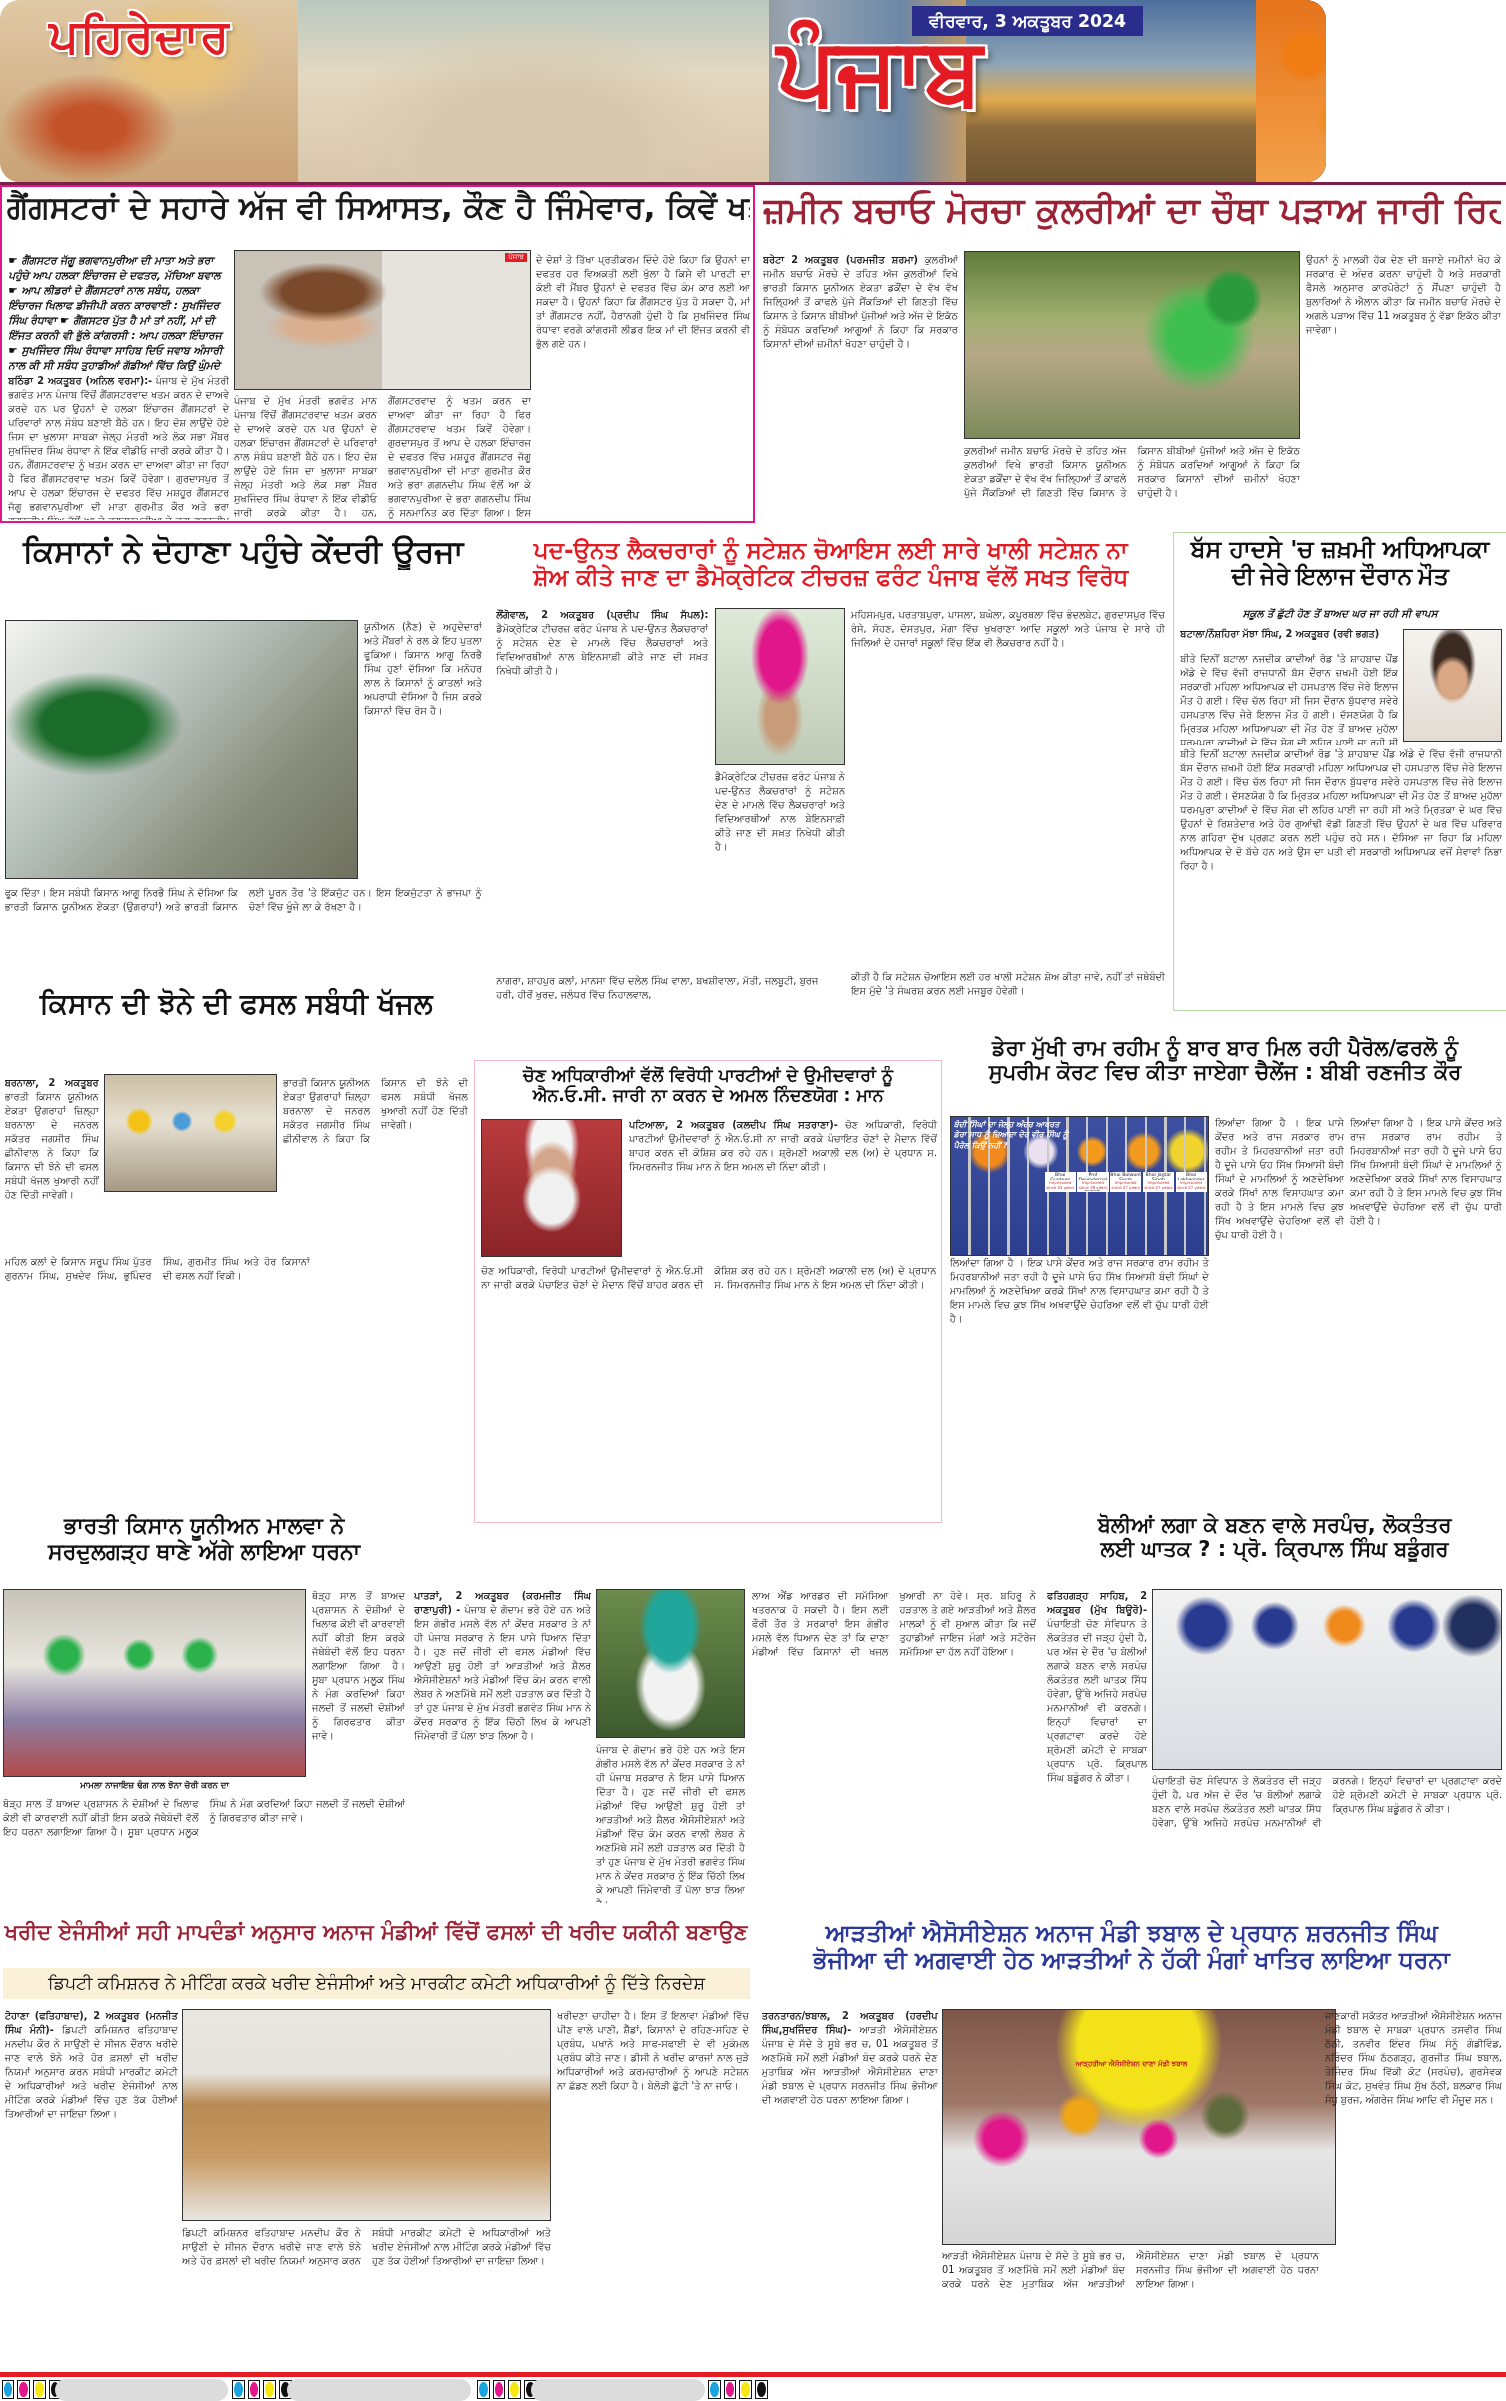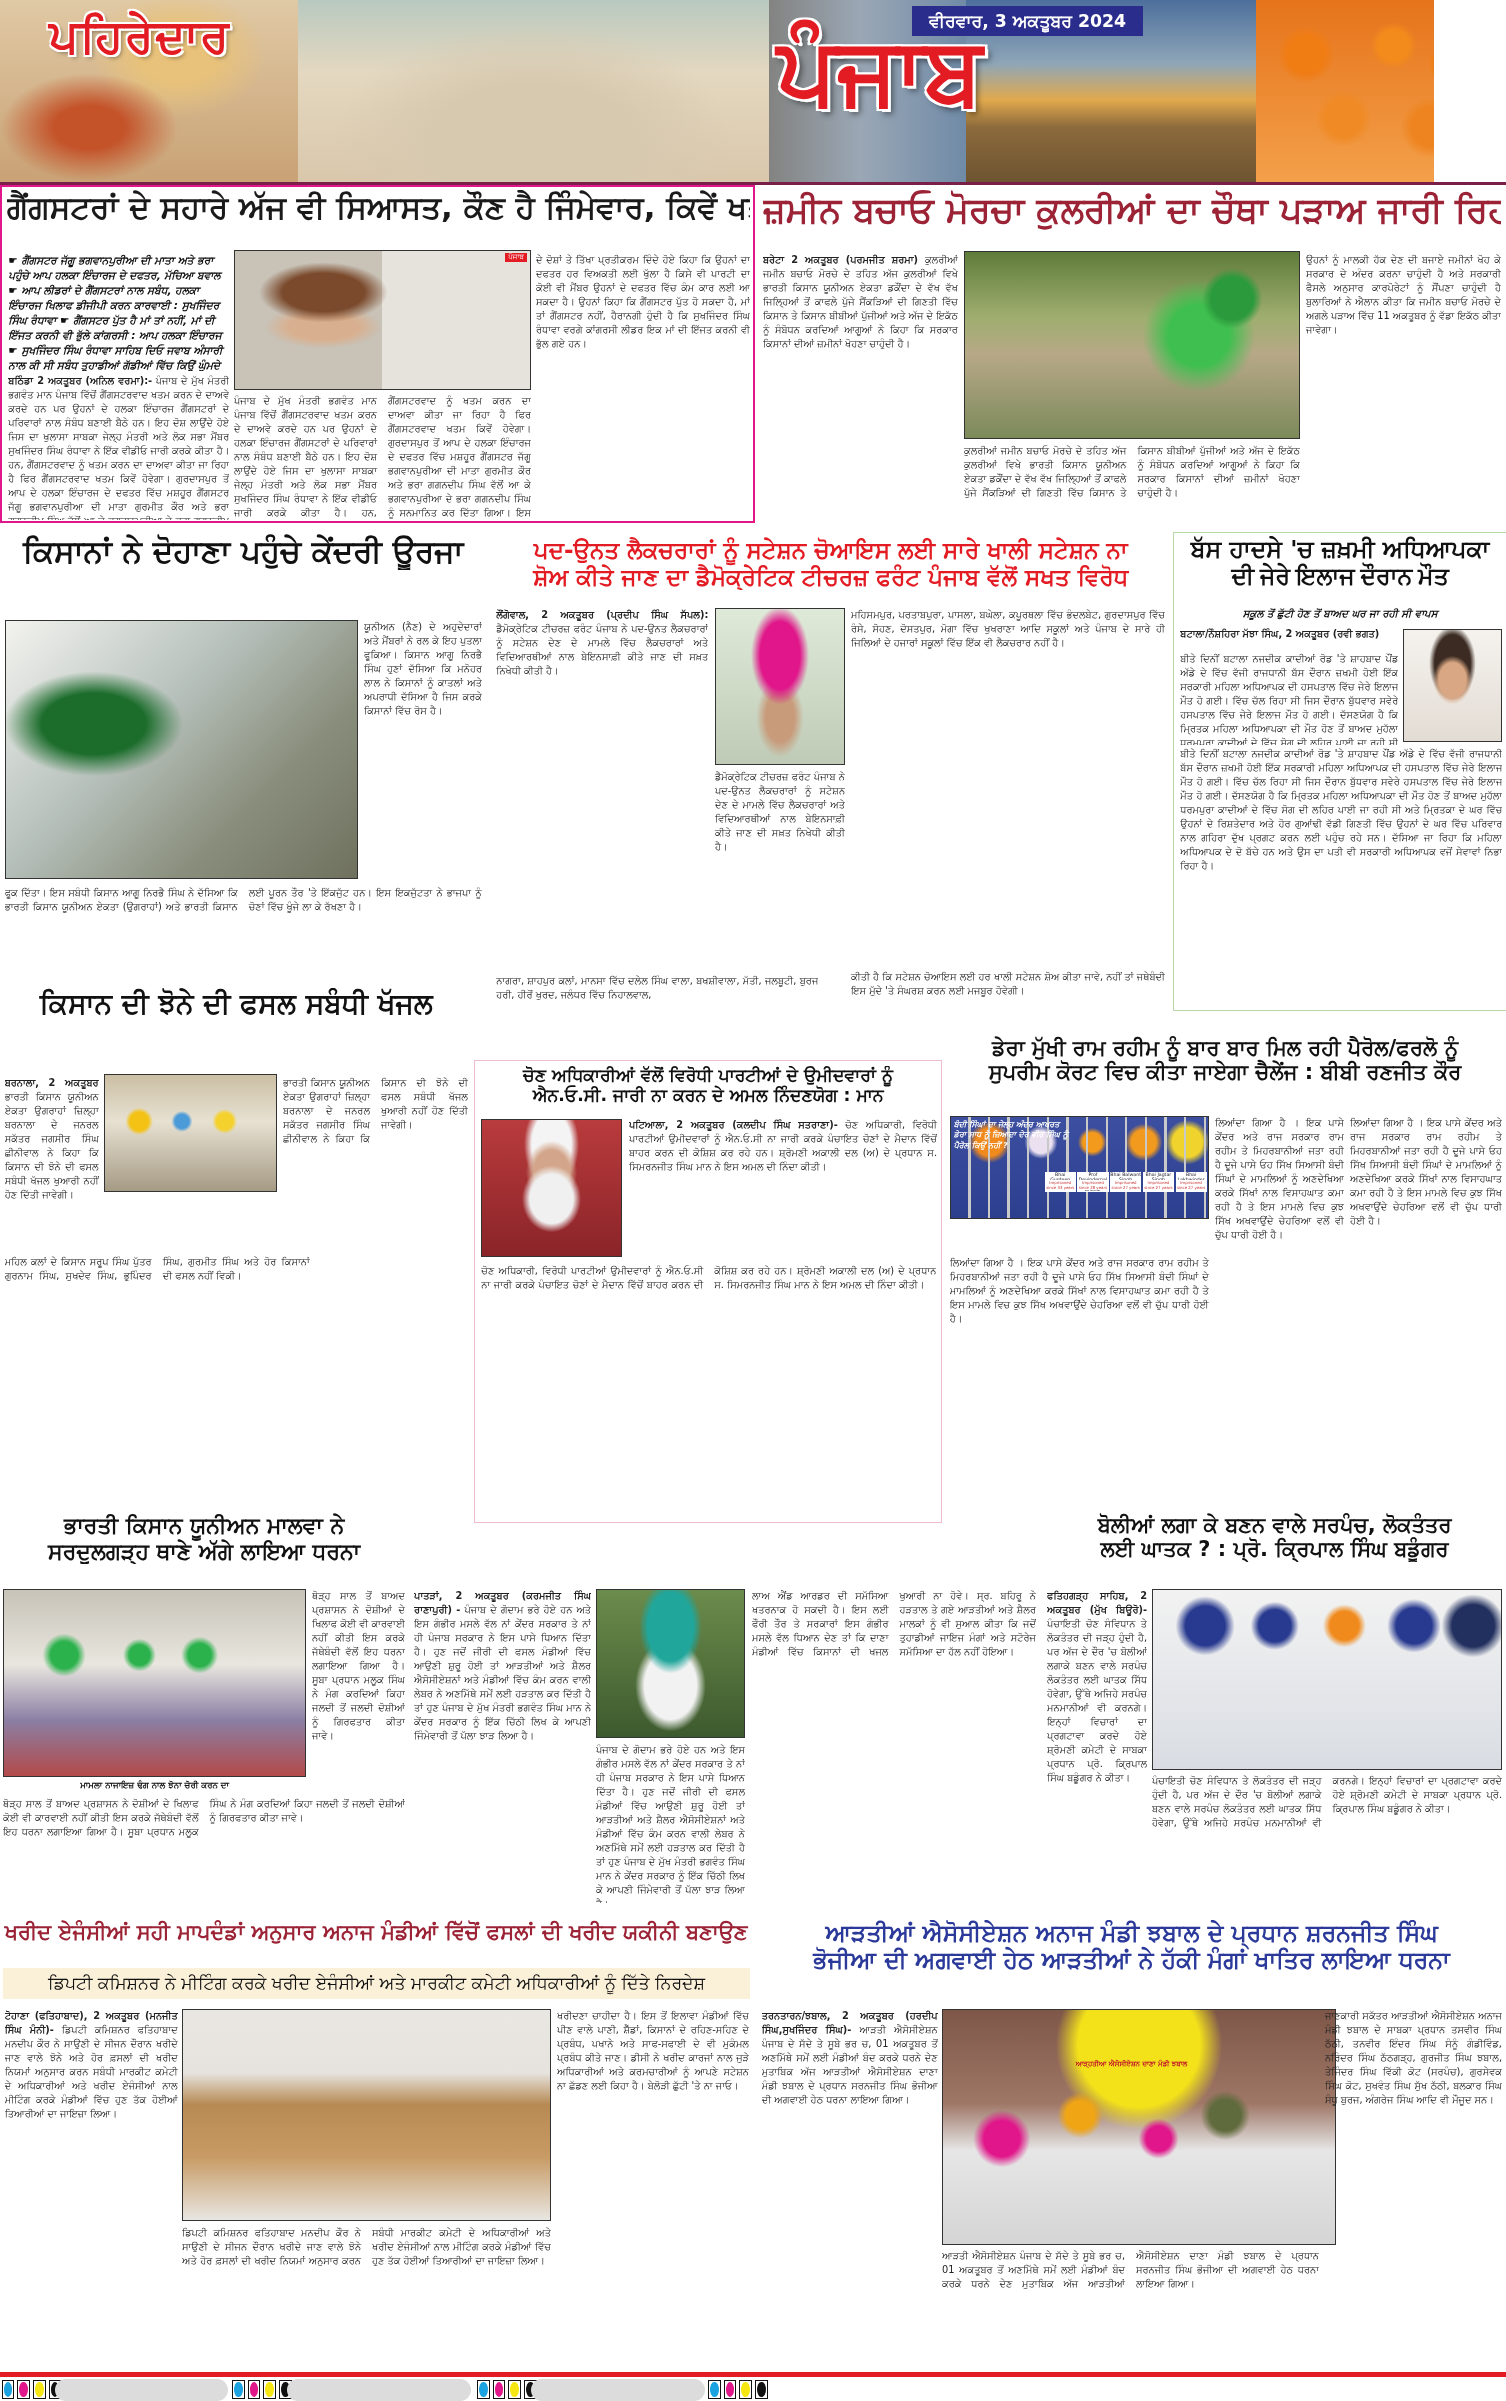--- a/index.html
+++ b/index.html
@@ -1,21 +1,21 @@
 <!DOCTYPE html>
 <html style="font-size:12.6px"><head>
 <meta charset="utf-8">
 <style>
   * { box-sizing: border-box; margin: 0; padding: 0; }
   html, body { width: 1506px; background: #fff; }
   body { font-family: "DejaVu Sans", sans-serif; color: #111; position: relative; height: 2401px; overflow: hidden; }
 
   
-  .masthead { position: absolute; left: 0; top: 0; width: 1434px; height: 182px; overflow: hidden;
-    background: linear-gradient(90deg, #e9d3b5 0%, #f2e4c8 18%, #d9c7a6 30%, #c9b99b 40%, #7d7a74 52%, #9aa7b5 60%, #6c88a6 68%, #d7a05a 74%, #e38a2d 82%, #f08b22 100%); }
+  .masthead { position: absolute; left: 0; top: 0; width: 1326px; height: 182px; overflow: hidden;
+    background: linear-gradient(90deg, #e9d3b5 0%, #f2e4c8 18%, #d9c7a6 30%, #c9b99b 40%, #7d7a74 52%, #9aa7b5 60%, #6c88a6 68%, #d7a05a 74%, #e38a2d 82%, #f08b22 100%); border-radius: 20px; }
   .mh-art { position: absolute; top: 0; height: 182px; }
   .mh-art.a1 { left: 0; width: 298px; background: radial-gradient(ellipse at 30% 70%, #c4532a 0 12%, transparent 30%), radial-gradient(ellipse at 60% 30%, #e8c27a 0 15%, transparent 35%), linear-gradient(180deg,#e0c9a5,#c9a275); }
   .mh-art.a2 { left: 298px; width: 471px; background: radial-gradient(ellipse at 50% 80%, #d7c9b0 0 30%, transparent 60%), linear-gradient(180deg,#b9c9c0 0%,#e4d8c0 40%,#d9c7ab 100%); }
   .mh-art.a3 { left: 966px; width: 393px; background: linear-gradient(180deg,#4d6f9c 0%, #8fa6b8 35%, #e1a94d 55%, #8c6a3c 70%, #6d5431 100%); }
   .mh-art.a4 { left: 1256px; width: 250px; background: radial-gradient(circle at 20% 30%, #f07c14 0 8%, transparent 12%), radial-gradient(circle at 55% 25%, #f28a1c 0 8%, transparent 12%), radial-gradient(circle at 80% 35%, #ef7d10 0 8%, transparent 12%), radial-gradient(circle at 35% 65%, #f08a24 0 9%, transparent 14%), radial-gradient(circle at 70% 70%, #ee8420 0 9%, transparent 14%), linear-gradient(180deg,#e6741b,#f3a04a); }
   .mh-logo-left { position: absolute; left: 49px; top: 9.4px; font-size: 46px; font-weight: bold; color: #e31b23;
     text-shadow: 2.4px 2.4px 0 #fff, -1.6px -1.6px 0 #fff, 1.6px -1.6px 0 #fff, -1.6px 1.6px 0 #fff, 3.1px 3.1px 4.7px rgba(0,0,0,.4); letter-spacing: 1.6px; }
   .mh-logo-punjab { position: absolute; left: 777px; top: 15.7px; font-size: 93px; font-weight: bold; color: #e31b23; font-family: "DejaVu Serif", serif;
     text-shadow: 3.1px 3.1px 0 #fff, -2.4px -2.4px 0 #fff, 2.4px -2.4px 0 #fff, -2.4px 2.4px 0 #fff, 4.7px 4.7px 6.3px rgba(0,0,0,.5); }
   .mh-date { position: absolute; left: 912px; top: 6.3px; width: 231px; height: 30px; background: #2b2d8c; color: #fff;
@@ -165,21 +165,21 @@
     <span>ਚੋਣ ਅਧਿਕਾਰੀ, ਵਿਰੋਧੀ ਪਾਰਟੀਆਂ ਉਮੀਦਵਾਰਾਂ ਨੂੰ ਐਨ.ਓ.ਸੀ ਨਾ ਜਾਰੀ ਕਰਕੇ ਪੰਚਾਇਤ ਚੋਣਾਂ ਦੇ ਮੈਦਾਨ ਵਿੱਚੋਂ ਬਾਹਰ ਕਰਨ ਦੀ ਕੋਸ਼ਿਸ਼ ਕਰ ਰਹੇ ਹਨ। ਸ਼੍ਰੋਮਣੀ ਅਕਾਲੀ ਦਲ (ਅ) ਦੇ ਪ੍ਰਧਾਨ ਸ. ਸਿਮਰਨਜੀਤ ਸਿੰਘ ਮਾਨ ਨੇ ਇਸ ਅਮਲ ਦੀ ਨਿੰਦਾ ਕੀਤੀ।</span>
   </div>
   <div class="body-text cols2" style="position:absolute;left:6.3px;top:203px;width:455px;height:254px;">ਚੋਣ ਅਧਿਕਾਰੀ, ਵਿਰੋਧੀ ਪਾਰਟੀਆਂ ਉਮੀਦਵਾਰਾਂ ਨੂੰ ਐਨ.ਓ.ਸੀ ਨਾ ਜਾਰੀ ਕਰਕੇ ਪੰਚਾਇਤ ਚੋਣਾਂ ਦੇ ਮੈਦਾਨ ਵਿੱਚੋਂ ਬਾਹਰ ਕਰਨ ਦੀ ਕੋਸ਼ਿਸ਼ ਕਰ ਰਹੇ ਹਨ। ਸ਼੍ਰੋਮਣੀ ਅਕਾਲੀ ਦਲ (ਅ) ਦੇ ਪ੍ਰਧਾਨ ਸ. ਸਿਮਰਨਜੀਤ ਸਿੰਘ ਮਾਨ ਨੇ ਇਸ ਅਮਲ ਦੀ ਨਿੰਦਾ ਕੀਤੀ।</div>
 </section>
 
 <section class="box" style="left:945px;top:1036px;width:561px;height:455px;">
   <h2 class="hl" style="position:absolute;left:3.1px;top:0;width:554px;font-size:21px;color:#111;">
     <span style="display:block;">ਡੇਰਾ ਮੁੱਖੀ ਰਾਮ ਰਹੀਮ ਨੂੰ ਬਾਰ ਬਾਰ ਮਿਲ ਰਹੀ ਪੈਰੋਲ/ਫਰਲੋ ਨੂੰ</span>
     <span style="display:block;">ਸੁਪਰੀਮ ਕੋਰਟ ਵਿਚ ਕੀਤਾ ਜਾਏਗਾ ਚੈਲੇਂਜ : ਬੀਬੀ ਰਣਜੀਤ ਕੌਰ</span>
   </h2>
-  <div class="photo ph-prisoners" style="left:4.7px;top:80px;width:259px;height:103px;padding-left:48px;">
+  <div class="photo ph-prisoners" style="left:4.7px;top:80px;width:259px;height:140px;padding-left:48px;">
     <div style="position:absolute;left:3.1px;top:3.1px;width:118px;font-size:7.9px;font-weight:bold;font-style:italic;color:#fff;line-height:10.2px;">ਬੰਦੀ ਸਿੰਘਾਂ ਦਾ ਜੇਲ੍ਹ ਅੰਦਰ ਆਖਰਤ ਡੇਰਾ ਸਾਧ ਨੂੰ ਜ਼ਿਆਦਾ ਦੇਰ ਵੀਰ ਸਿੰਘ ਨੂੰ ਪੈਰੋਲ ਕਿਉਂ ਨਹੀਂ ?</div>
     <div style="position:absolute;left:94px;top:55px;width:162px;display:flex;gap:1.6px;">
       <span style="flex:1;font-size:4.7px;background:#fff;color:#223;text-align:center;">Bhai Gurdeep Singh Khera</span>
       <span style="flex:1;font-size:4.7px;background:#fff;color:#223;text-align:center;">Prof Devinderpal Singh Bhullar</span>
       <span style="flex:1;font-size:4.7px;background:#fff;color:#223;text-align:center;">Bhai Balwant Singh Rajoana</span>
       <span style="flex:1;font-size:4.7px;background:#fff;color:#223;text-align:center;">Bhai Jagtar Singh Hawara</span>
       <span style="flex:1;font-size:4.7px;background:#fff;color:#223;text-align:center;">Bhai Lakhwinder Singh Lakha</span>
     </div>
     <div style="position:absolute;left:94px;top:63px;width:162px;display:flex;gap:1.6px;">
       <span style="flex:1;font-size:3.9px;background:#fff;color:#c33;text-align:center;">Imprisoned since 33 years</span>

